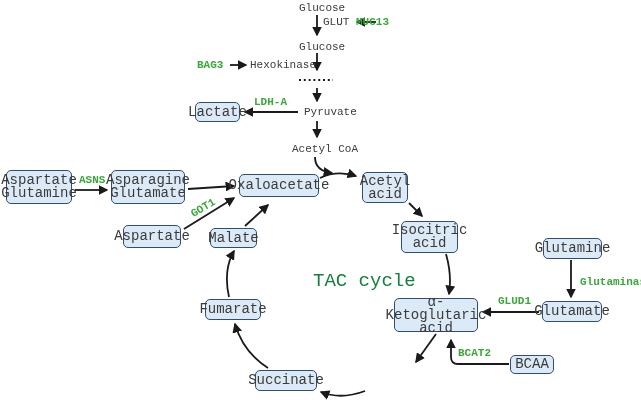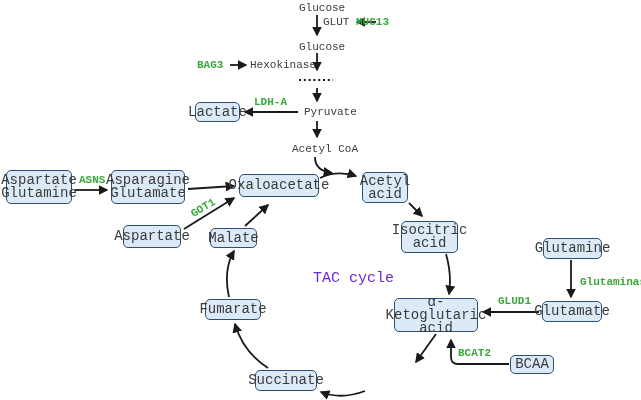--- a/index.html
+++ b/index.html
@@ -11,21 +11,21 @@
   .arrow{stroke:#1a1a1a;stroke-width:1.8;fill:none;}
   .dotted{stroke:#1a1a1a;stroke-width:2;fill:none;stroke-dasharray:2 2.8;}
   .node{
     position:absolute;box-sizing:border-box;
     background:#dceaf7;border:1.5px solid #2d4f72;border-radius:5px;
     display:flex;flex-direction:column;align-items:center;justify-content:center;
     font-size:14px;line-height:13px;color:#3b3b3b;text-align:center;
   }
   .lbl{position:absolute;font-size:11px;color:#3b3b3b;white-space:nowrap;}
   .enzyme{position:absolute;font-size:11px;font-weight:bold;color:#3aa83a;white-space:nowrap;}
-  .tac{position:absolute;font-size:15px;color:#6d28d9;white-space:nowrap;}
+  .tac{position:absolute;font-size:19px;color:#15803d;white-space:nowrap;}
 </style>
 </head>
 <body>
 
 <div class="canvas">
 
   <svg width="641" height="400" viewBox="0 0 641 400">
     <defs>
       <marker id="ah" viewBox="0 0 10 10" refX="8.5" refY="5" markerWidth="5.5" markerHeight="5.5" orient="auto-start-reverse">
         <path d="M0,0 L10,5 L0,10 Z" fill="#1a1a1a"></path>

